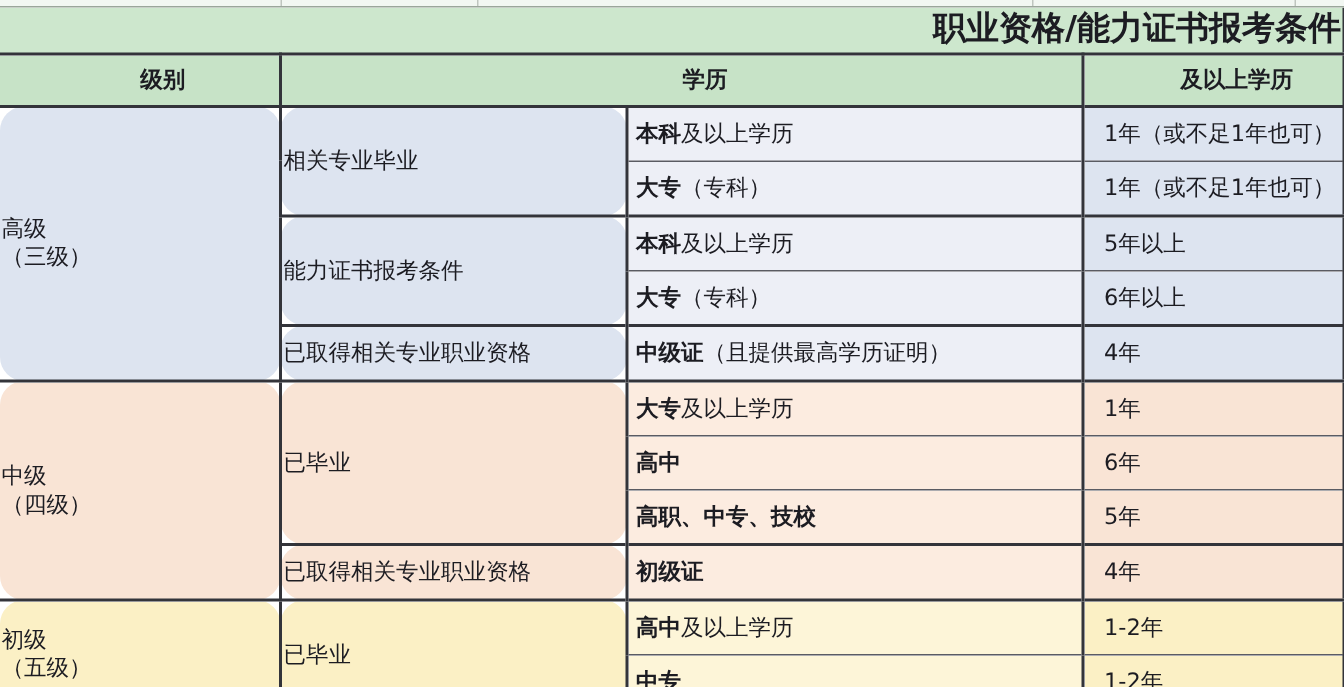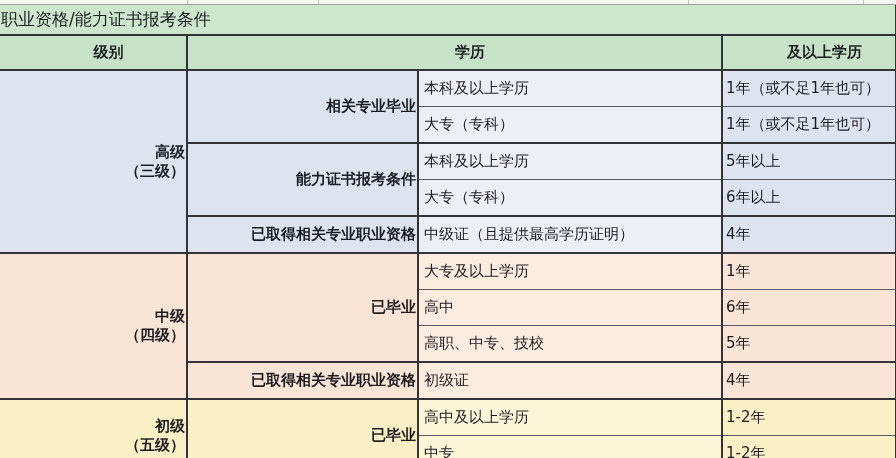--- a/index.html
+++ b/index.html
@@ -22,32 +22,32 @@
     border:1px solid var(--border-thin,#5a5b62);
     border-left:2px solid var(--border-dark,#33343a);
     font-size:15px;line-height:1.25;
     overflow:hidden;white-space:nowrap;
   }
   td.fc{border-left:none;}
   tr.gt > td{border-top:2px solid var(--border-dark,#33343a);}
   td.title{
     height:27px;background:var(--title-bg,#cde7cd);border-left:none;
     border-top:none;border-bottom:2px solid var(--border-dark,#33343a);
-    text-align:left;font-weight:normal;font-size:17px;
+    text-align:right;font-weight:bold;font-size:22px;
   }
   tr.hdr td{
     height:31px;background:var(--header-bg,#c7e3c7);
     border-bottom:2px solid var(--border-dark,#33343a);
     text-align:center;font-weight:bold;padding-left:32px;
   }
-  td.lv,td.grp{text-align:right;font-weight:bold;}
+  td.lv,td.grp{text-align:left;font-weight:normal;border-radius:16px;}
   td.lv span{display:block;line-height:19px;}
   td.edu{padding-left:5px;}
-  td.edu b{font-weight:normal;}
-  td.exp{padding-left:3px;}
+  td.edu b{font-weight:bold;}
+  td.exp{padding-left:13px;}
   tr.data td{height:33px;}
   
   .hi   {background:var(--hi-bg,  #dde4f0);}
   .hi-l {background:var(--hi-light,#edeff6);}
   .mid  {background:var(--mid-bg, #f9e4d5);}
   .mid-l{background:var(--mid-light,#fcece0);}
   .jr   {background:var(--jr-bg,  #fbf0c5);}
   .jr-l {background:var(--jr-light,#fdf5d8);}
 </style>
 </head>

